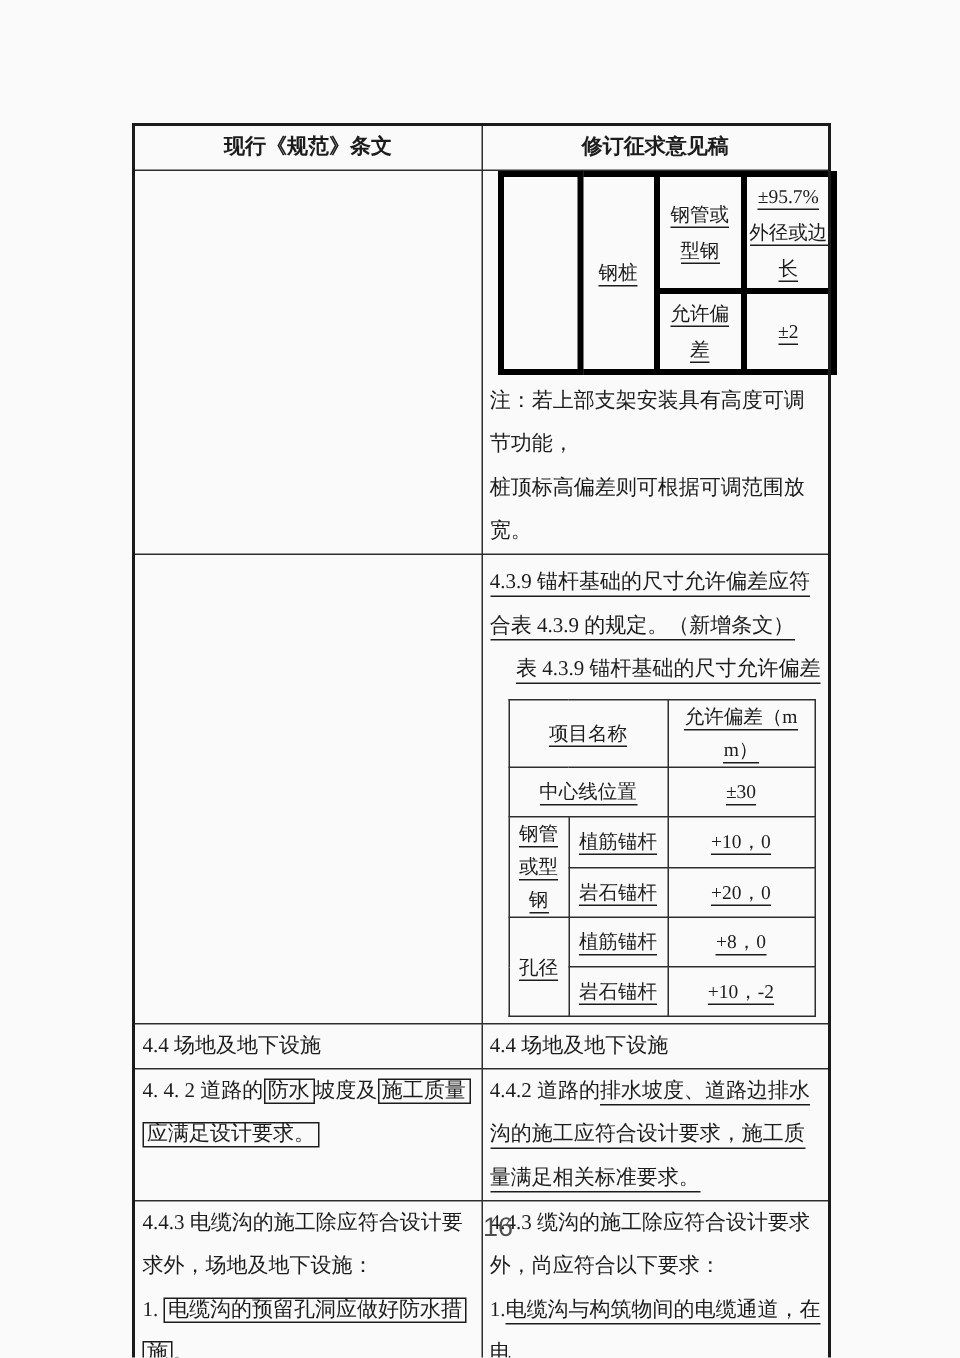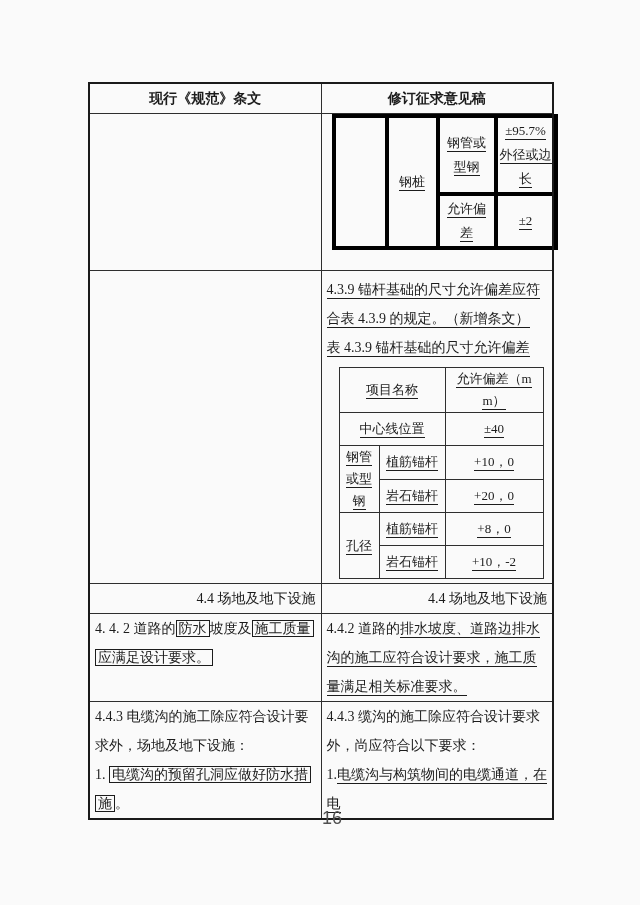--- a/index.html
+++ b/index.html
@@ -31,21 +31,21 @@
     text-align:center;
     font-weight:bold;
     font-size:15px;
     line-height:27px;
     height:29px;
     padding:1px 4px;
   }
   td.empty-cell{height:auto;}
   td.rA{height:156px;}
   td.rB{height:308px;}
-  td.rC{height:22px;line-height:24px;padding:1px 5px;text-align:right;}
+  td.rC{height:22px;line-height:24px;padding:1px 5px;}
   td.rD{height:80px;margin-left:24px;}
   td.rE{height:88px;}
 
   
   .u{
     border-bottom:1px solid #1c1c1c;
     padding-bottom:1px;
   }
   
   .boxed{
@@ -71,21 +71,21 @@
     padding:1px 2px;
     word-break:break-all;
   }
   tr.steel-r1 td{height:70px;}
   tr.steel-r2 td{height:34px;}
 
   .note-line{display:block;margin-left:1px;line-height:29px;font-size:14px;}
   .note-block{margin-top:3px;}
 
   .para-439{margin:2px 1px 0 1px;}
-  .title-439{margin:0 1px;}
+  .title-439{margin:0 1px;text-align:right;}
 
   
   table.anchor{
     border-collapse:collapse;
     table-layout:fixed;
     margin:5px 0 0 13px;
     width:204px;
   }
   table.anchor td{
     border:1px solid #2e2e2e;
@@ -139,20 +139,24 @@
                 <td rowspan="2"><span class="u">钢桩</span></td>
                 <td><span class="u">钢管或型钢</span></td>
                 <td><span class="u">±95.7%外径或边长</span></td>
               </tr>
               <tr class="steel-r2">
                 <td><span class="u">允许偏差</span></td>
                 <td><span class="u">±2</span></td>
               </tr>
             </tbody>
           </table>
+          <div class="note-block">
+            <span class="note-line">注：若上部支架安装具有高度可调节功能，</span>
+            <span class="note-line">桩顶标高偏差则可根据可调范围放宽。</span>
+          </div>
         </td>
       </tr>
 
       <tr>
         <td class="rB empty-cell"></td>
         <td class="rB" style="padding:2px 4px;">
           <div class="para-439"><span class="u">4.3.9 锚杆基础的尺寸允许偏差应符合表 4.3.9 的规定。（新增条文）</span></div>
           <div class="title-439"><span class="u">表 4.3.9 锚杆基础的尺寸允许偏差</span></div>
           <table class="anchor">
             <colgroup>
@@ -160,21 +164,21 @@
                 <col style="width:66px">
                 <col style="width:98px">
               </colgroup>
             <tbody>
               <tr>
                 <td colspan="2" style="height:33px"><span class="u">项目名称</span></td>
                 <td style="height:33px"><span class="u">允许偏差（mm）</span></td>
               </tr>
               <tr>
                 <td colspan="2"><span class="u">中心线位置</span></td>
-                <td><span class="u">±40</span></td>
+                <td><span class="u">±30</span></td>
               </tr>
               <tr>
                 <td rowspan="2"><span class="u">钢管或型钢</span></td>
                 <td><span class="u">植筋锚杆</span></td>
                 <td><span class="u">+10，0</span></td>
               </tr>
               <tr>
                 <td><span class="u">岩石锚杆</span></td>
                 <td><span class="u">+20，0</span></td>
               </tr>

